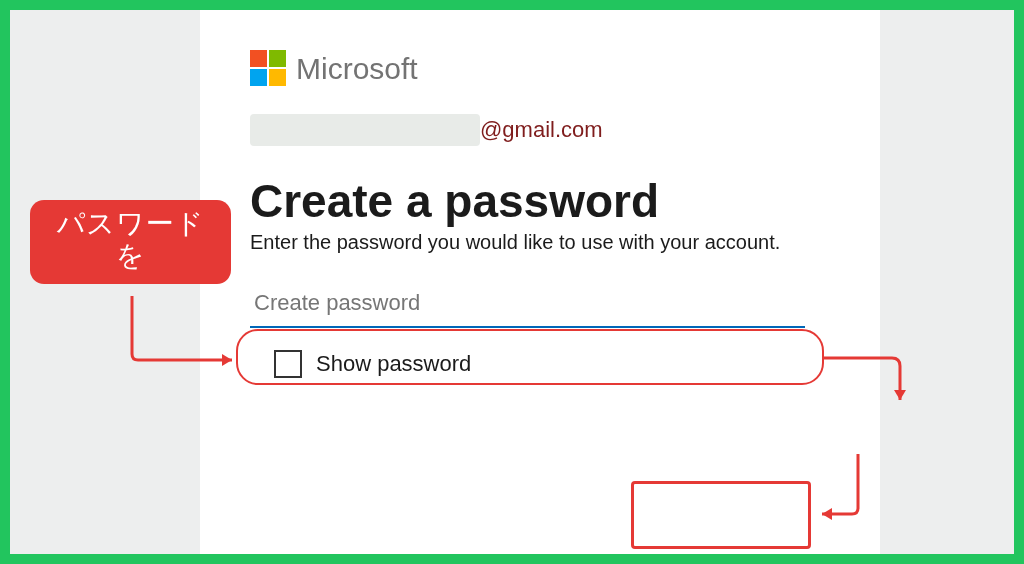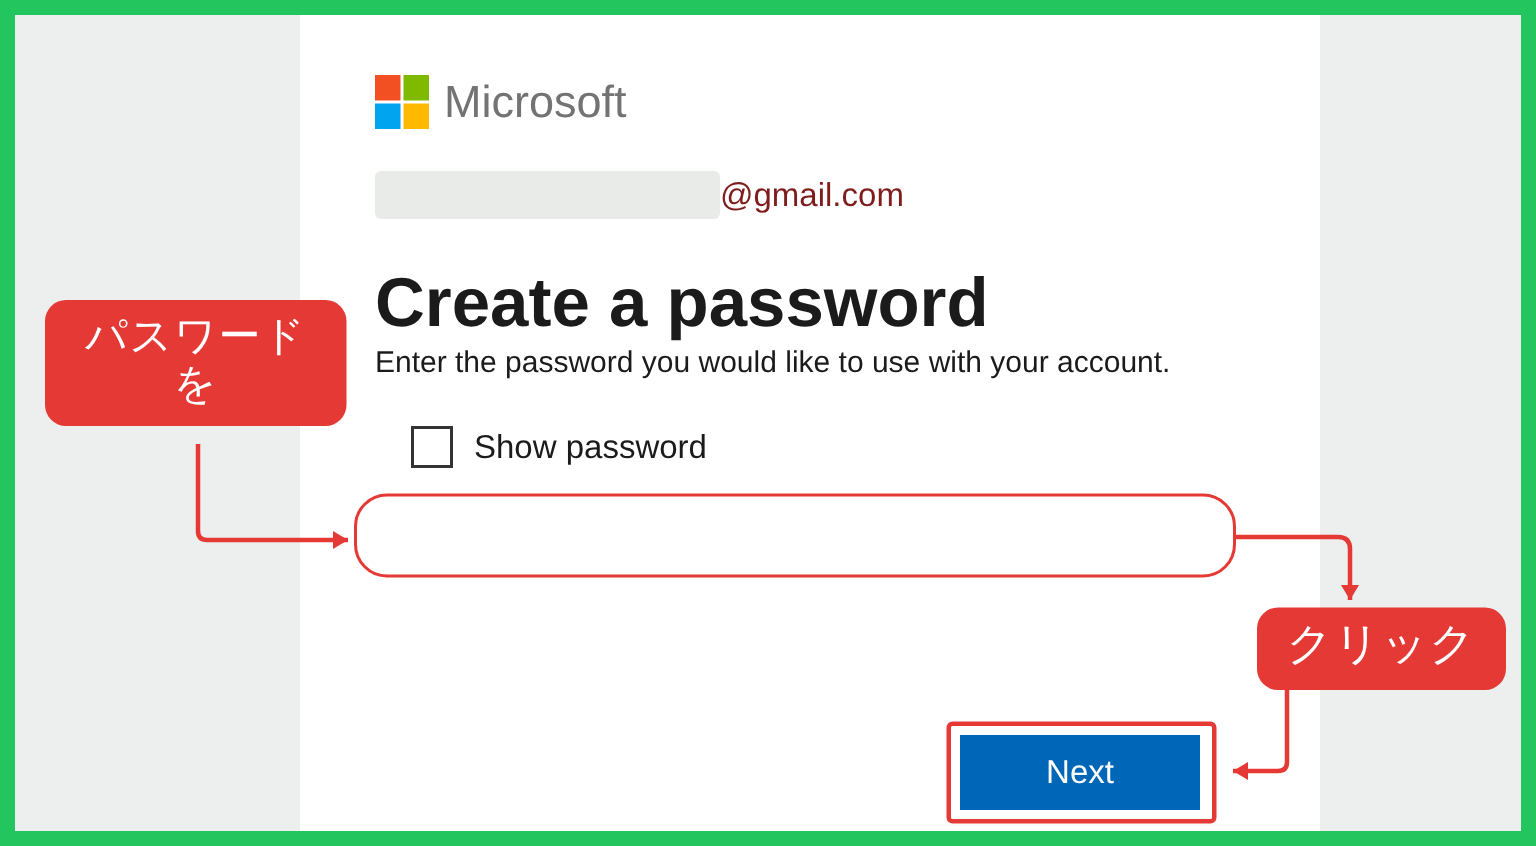--- a/index.html
+++ b/index.html
@@ -255,40 +255,39 @@
 
     <div class="email-row">
       <div class="redacted-box"></div>
       <span class="email-domain">@gmail.com</span>
     </div>
 
     <h1 class="heading">Create a password</h1>
 
     <p class="description">Enter the password you would like to use with your account.</p>
 
+    <div class="input-wrap">
+      <input type="text" class="password-input" placeholder="Create password" style="">
+    </div>
 
     <div class="checkbox-row">
       <div class="checkbox"></div>
       <span class="checkbox-label">Show password</span>
     </div>
 
-    <button class="next-button">Next</button>
 
   </div>
 
   <div class="input-highlight"></div>
   <div class="button-highlight"></div>
 
   <div class="callout callout-password">
     <span>パスワードを</span>
   </div>
 
-  <div class="callout callout-click">
-    <span>クリック</span>
-  </div>
 
   <svg class="arrow-pw" viewBox="0 0 120 80">
     <path d="M 2 2 L 2 60 Q 2 66 8 66 L 102 66" stroke="#e53935" stroke-width="3" fill="none"></path>
     <path d="M 102 66 L 92 60 L 92 72 Z" fill="#e53935"></path>
   </svg>
 
   <svg class="arrow-click1" viewBox="0 0 100 70">
     <path d="M 2 8 L 70 8 Q 78 8 78 16 L 78 50" stroke="#e53935" stroke-width="3" fill="none"></path>
     <path d="M 78 50 L 72 40 L 84 40 Z" fill="#e53935"></path>
   </svg>

